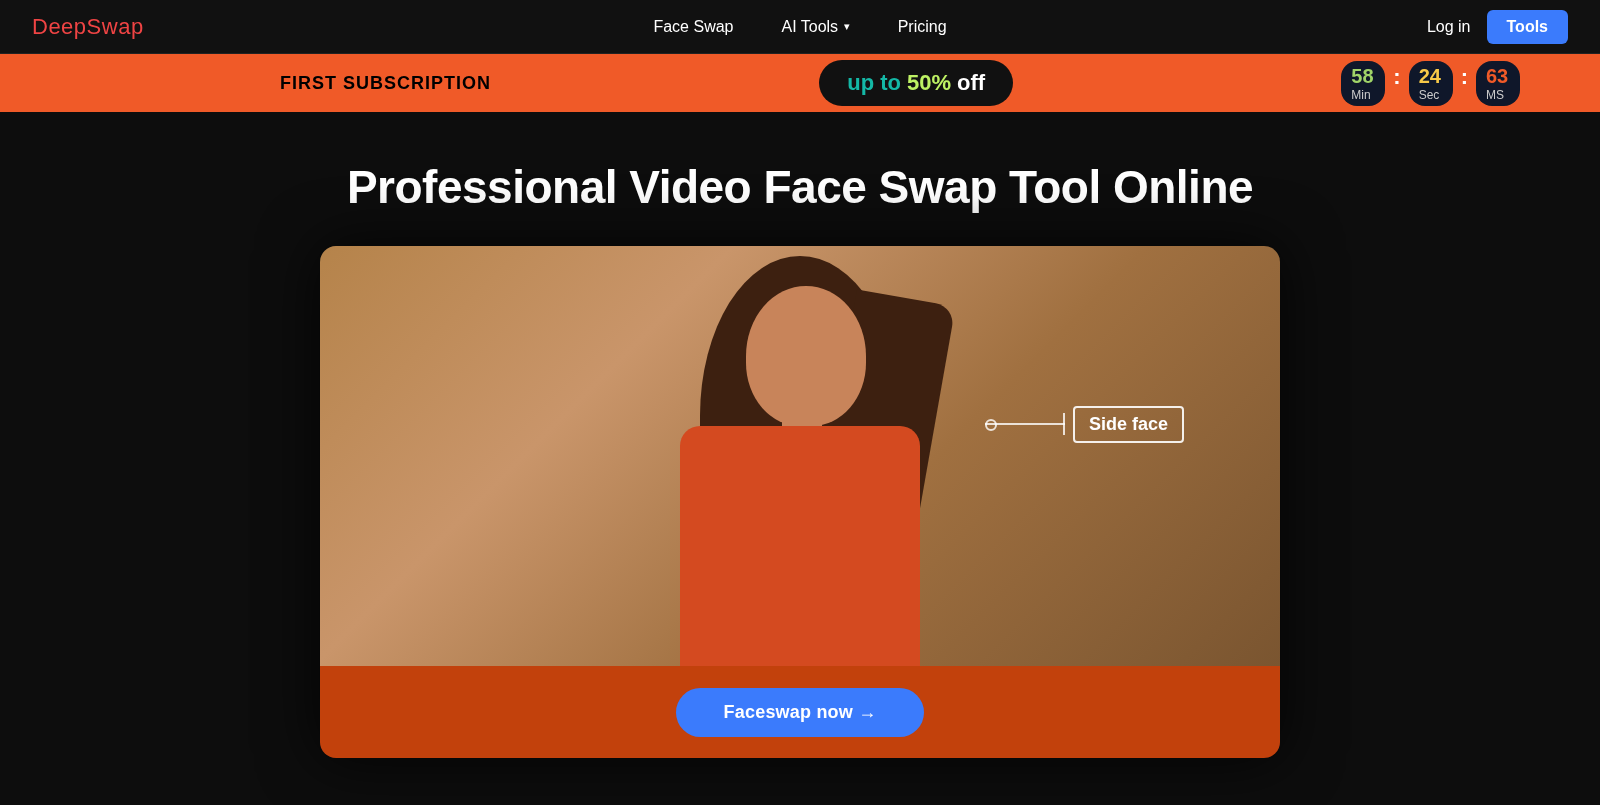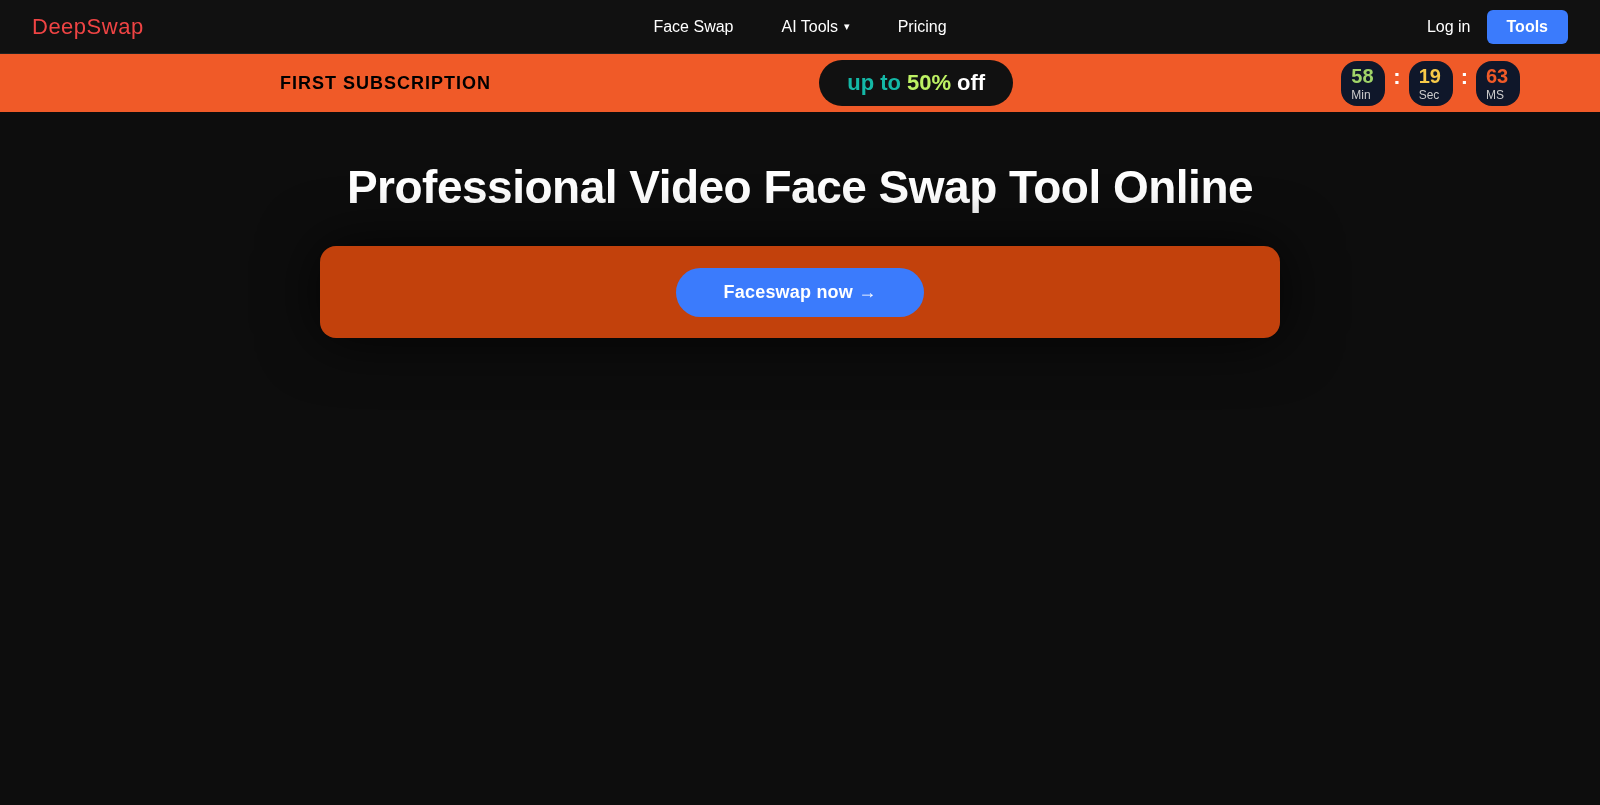--- a/index.html
+++ b/index.html
@@ -336,33 +336,48 @@
     <span class="percent">50%</span>
     <span class="off">off</span>
   </div>
   <div class="promo-right">
     <div class="timer-block timer-min">
       <span class="timer-num">58</span>
       <span class="timer-label">Min</span>
     </div>
     <span class="timer-colon">:</span>
     <div class="timer-block timer-sec">
-      <span class="timer-num">19</span>
+      <span class="timer-num">24</span>
       <span class="timer-label">Sec</span>
     </div>
     <span class="timer-colon">:</span>
     <div class="timer-block timer-ms">
       <span class="timer-num">63</span>
       <span class="timer-label">MS</span>
     </div>
   </div>
 </div>
 
 <div class="hero">
   <h1 class="hero-title">Professional Video Face Swap Tool Online</h1>
 
   <div class="video-card">
+    <div class="video-frame">
+
+      <div class="woman-figure">
+        <div class="hair"></div>
+        <div class="hair-right"></div>
+        <div class="face"></div>
+        <div class="neck"></div>
+        <div class="body"></div>
+      </div>
+
+      <div class="side-face-label">
+        <div class="side-face-line"></div>
+        <div class="side-face-box">Side face</div>
+      </div>
+    </div>
 
     <div class="video-bottom">
       <button class="faceswap-btn">Faceswap now →</button>
     </div>
   </div>
 </div>
 
 </body></html>

